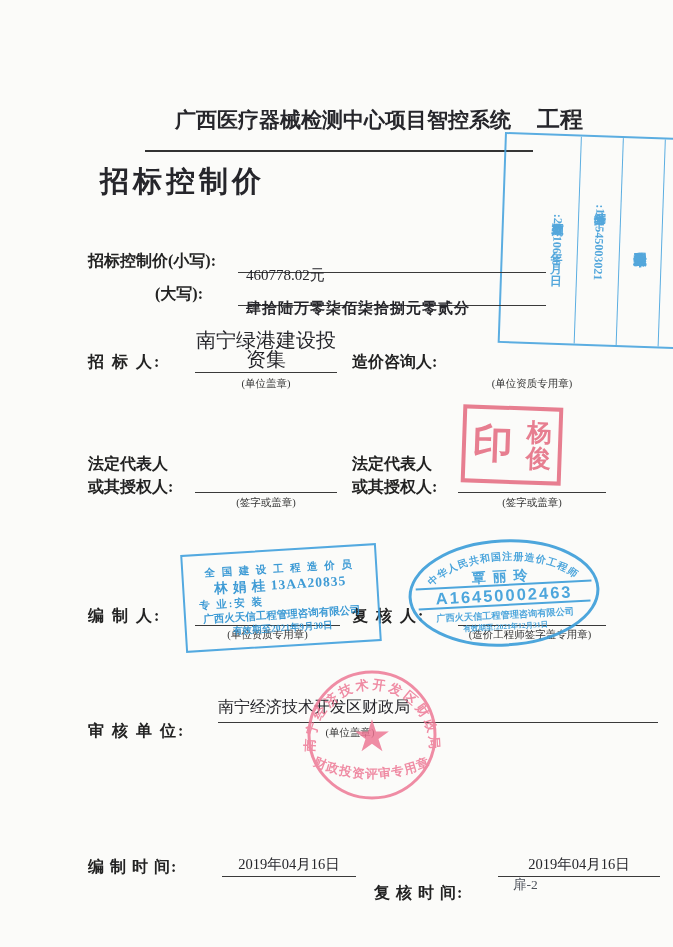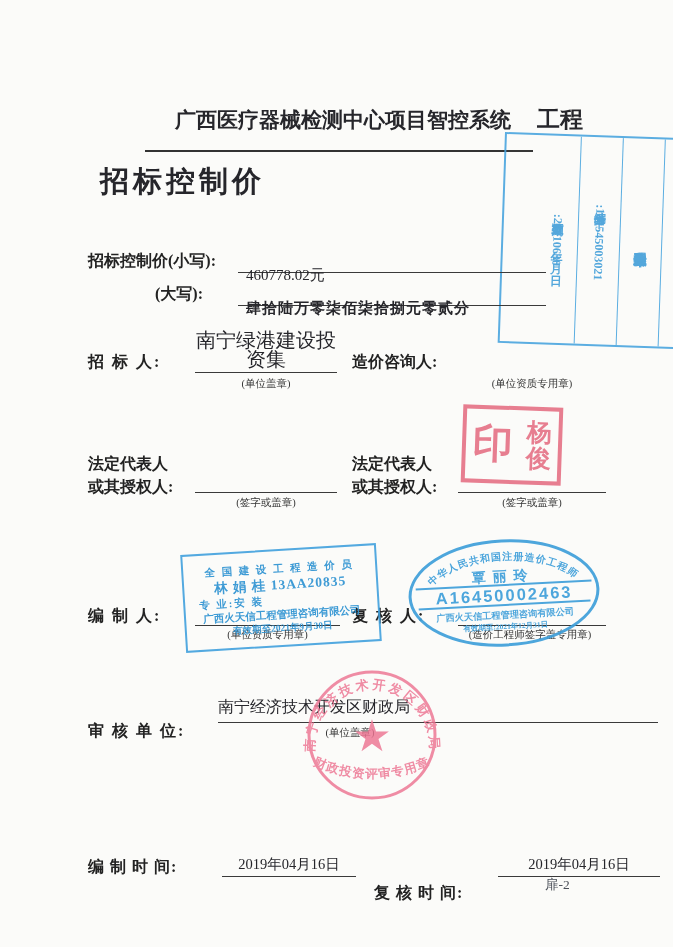--- a/index.html
+++ b/index.html
@@ -57,21 +57,21 @@
   #blue-rect .r1{font-size:10.5px;letter-spacing:2px;}
   #blue-rect .r2{font-size:13.5px;letter-spacing:1px;}
   #blue-rect .r3{font-size:10.5px;text-align:left;padding-left:14px;letter-spacing:2px;}
   #blue-rect .r4{font-size:10.5px;}
   #blue-rect .r5{font-size:9.5px;}
 
   
   #blue-oval{left:404px;top:535px;transform:rotate(-3deg);opacity:.92;}
   #red-circle{left:301px;top:661px;opacity:.82;}
 
-  .pgnum{left:545px;top:876px;font-size:13.5px;color:#4a4f58;}
+  .pgnum{left:513px;top:876px;font-size:13.5px;color:#4a4f58;}
 </style>
 </head>
 <body>
 
 <div id="page">
 
   <div class="abs" id="doc-title">
     <span class="tspan">广西医疗器械检测中心项目智控系统</span><span class="tsuffix">工程</span>
   </div>
 

